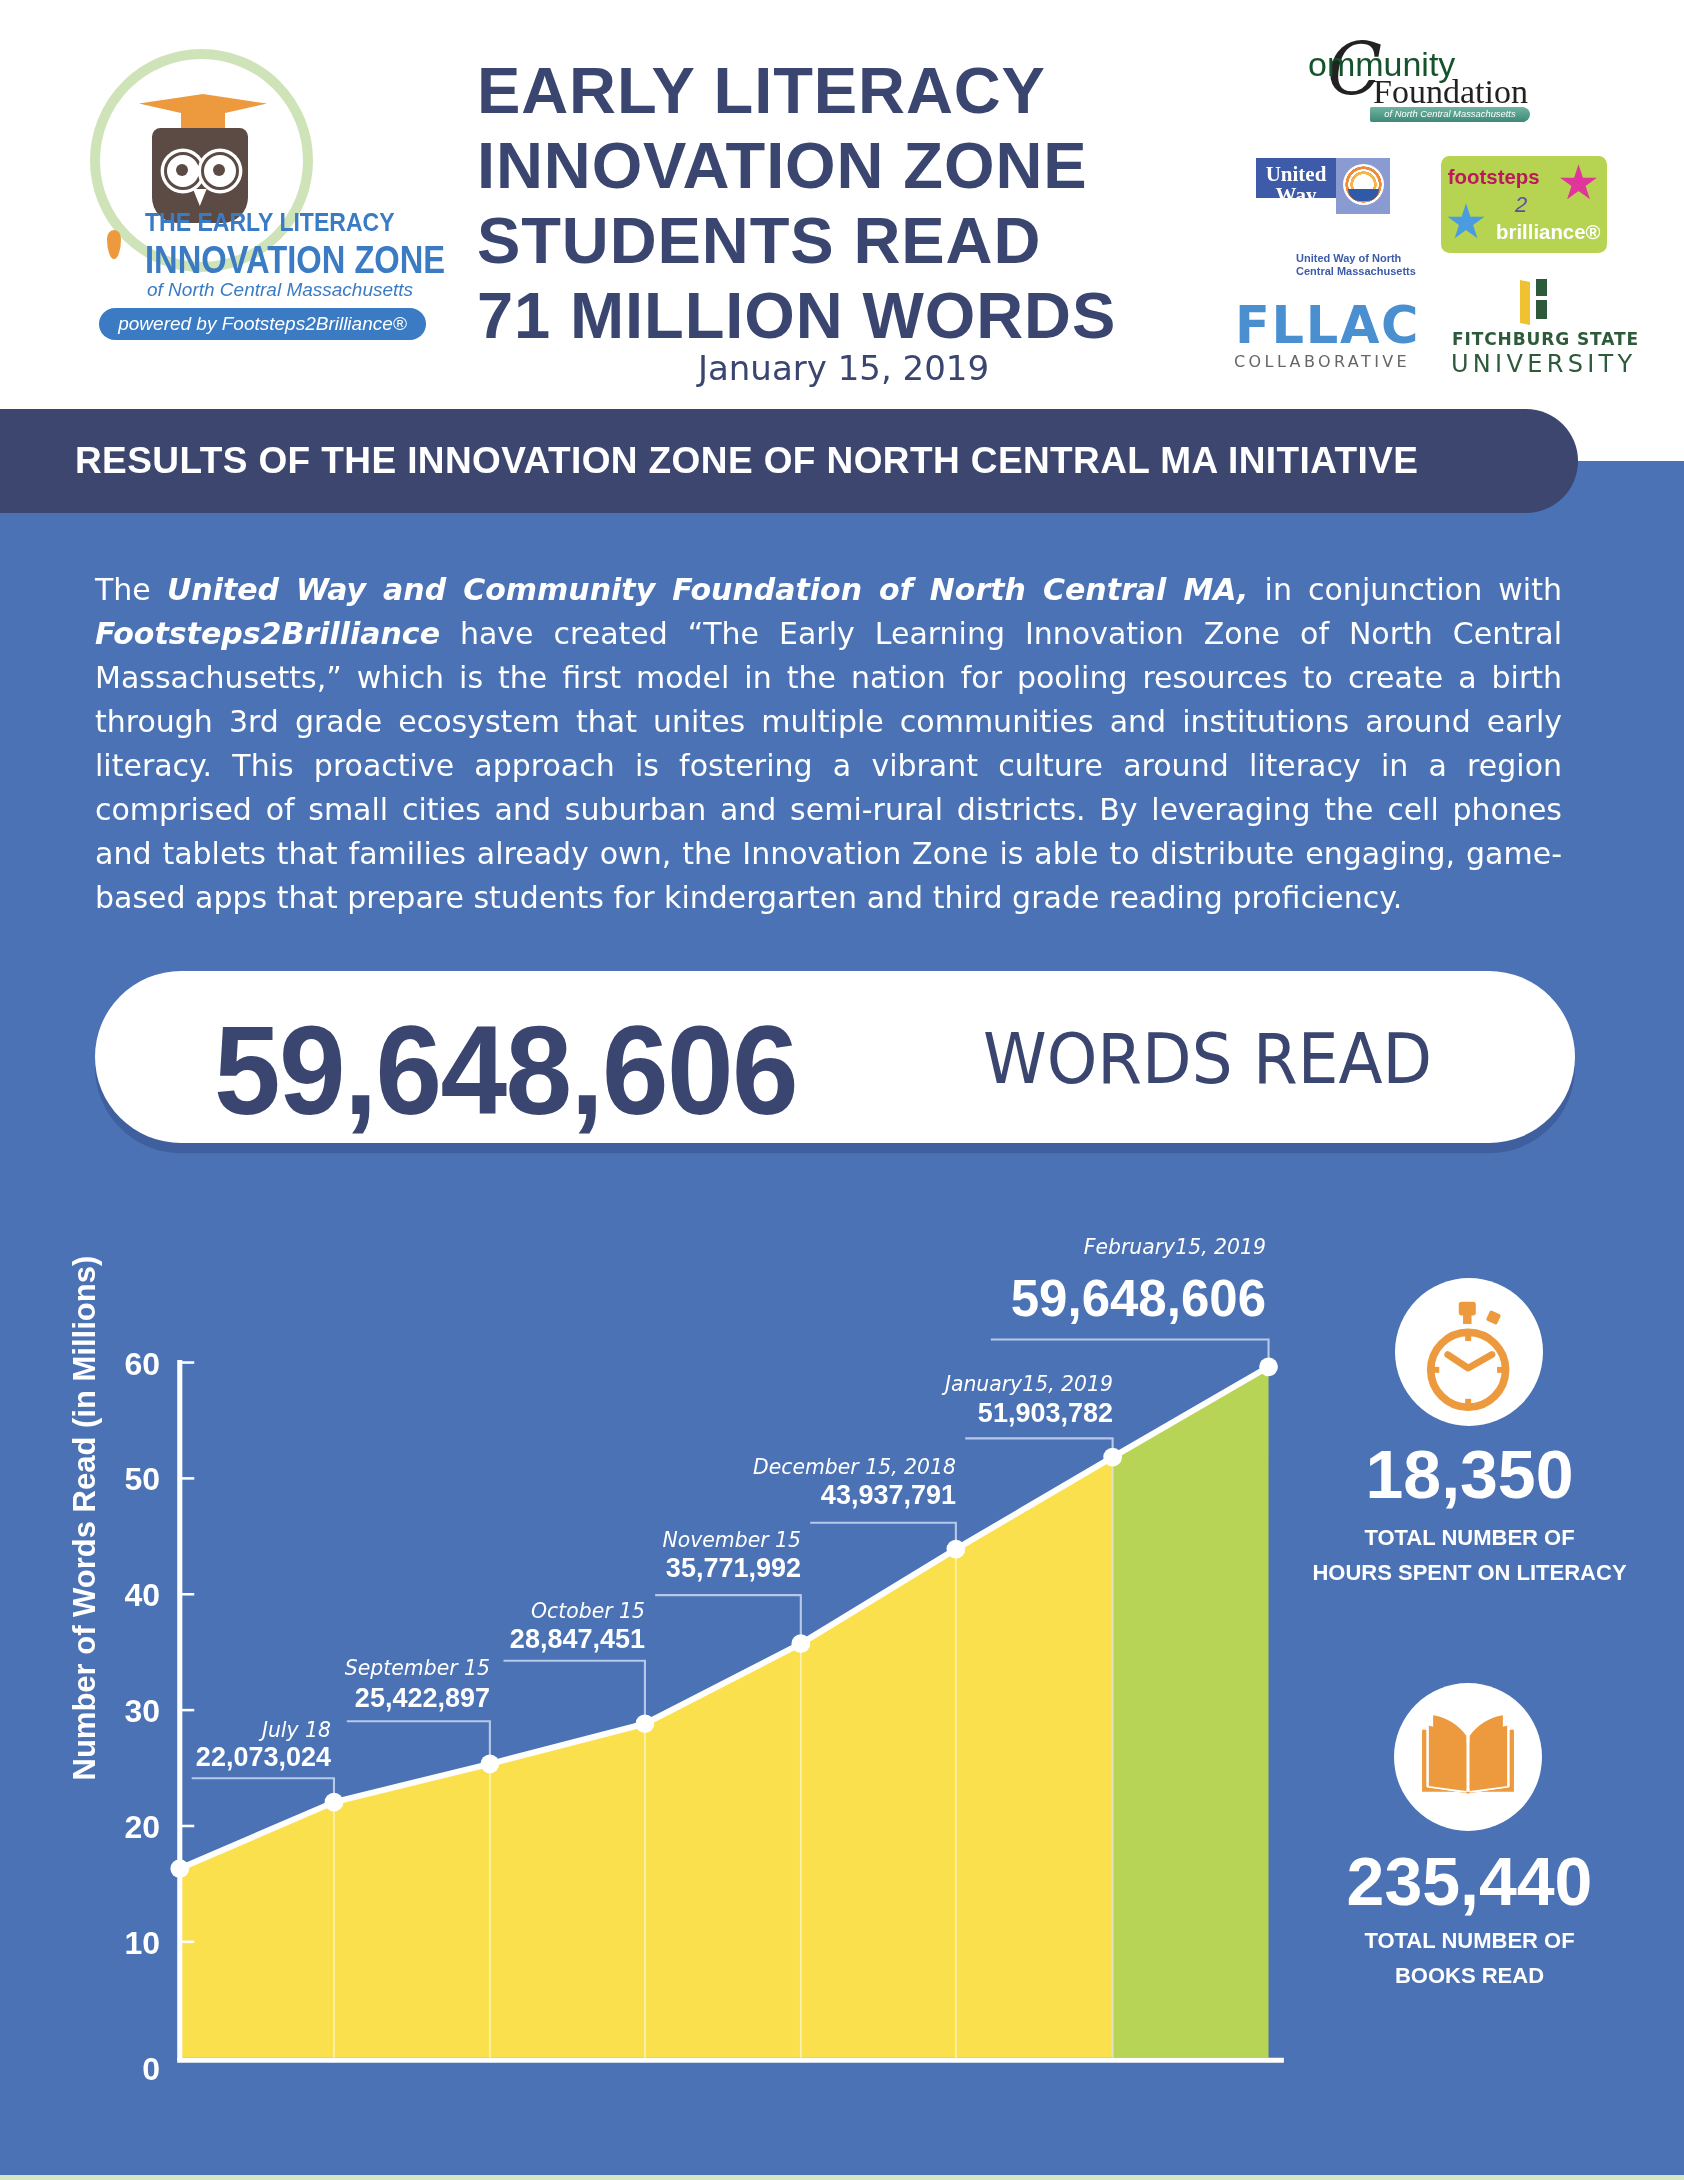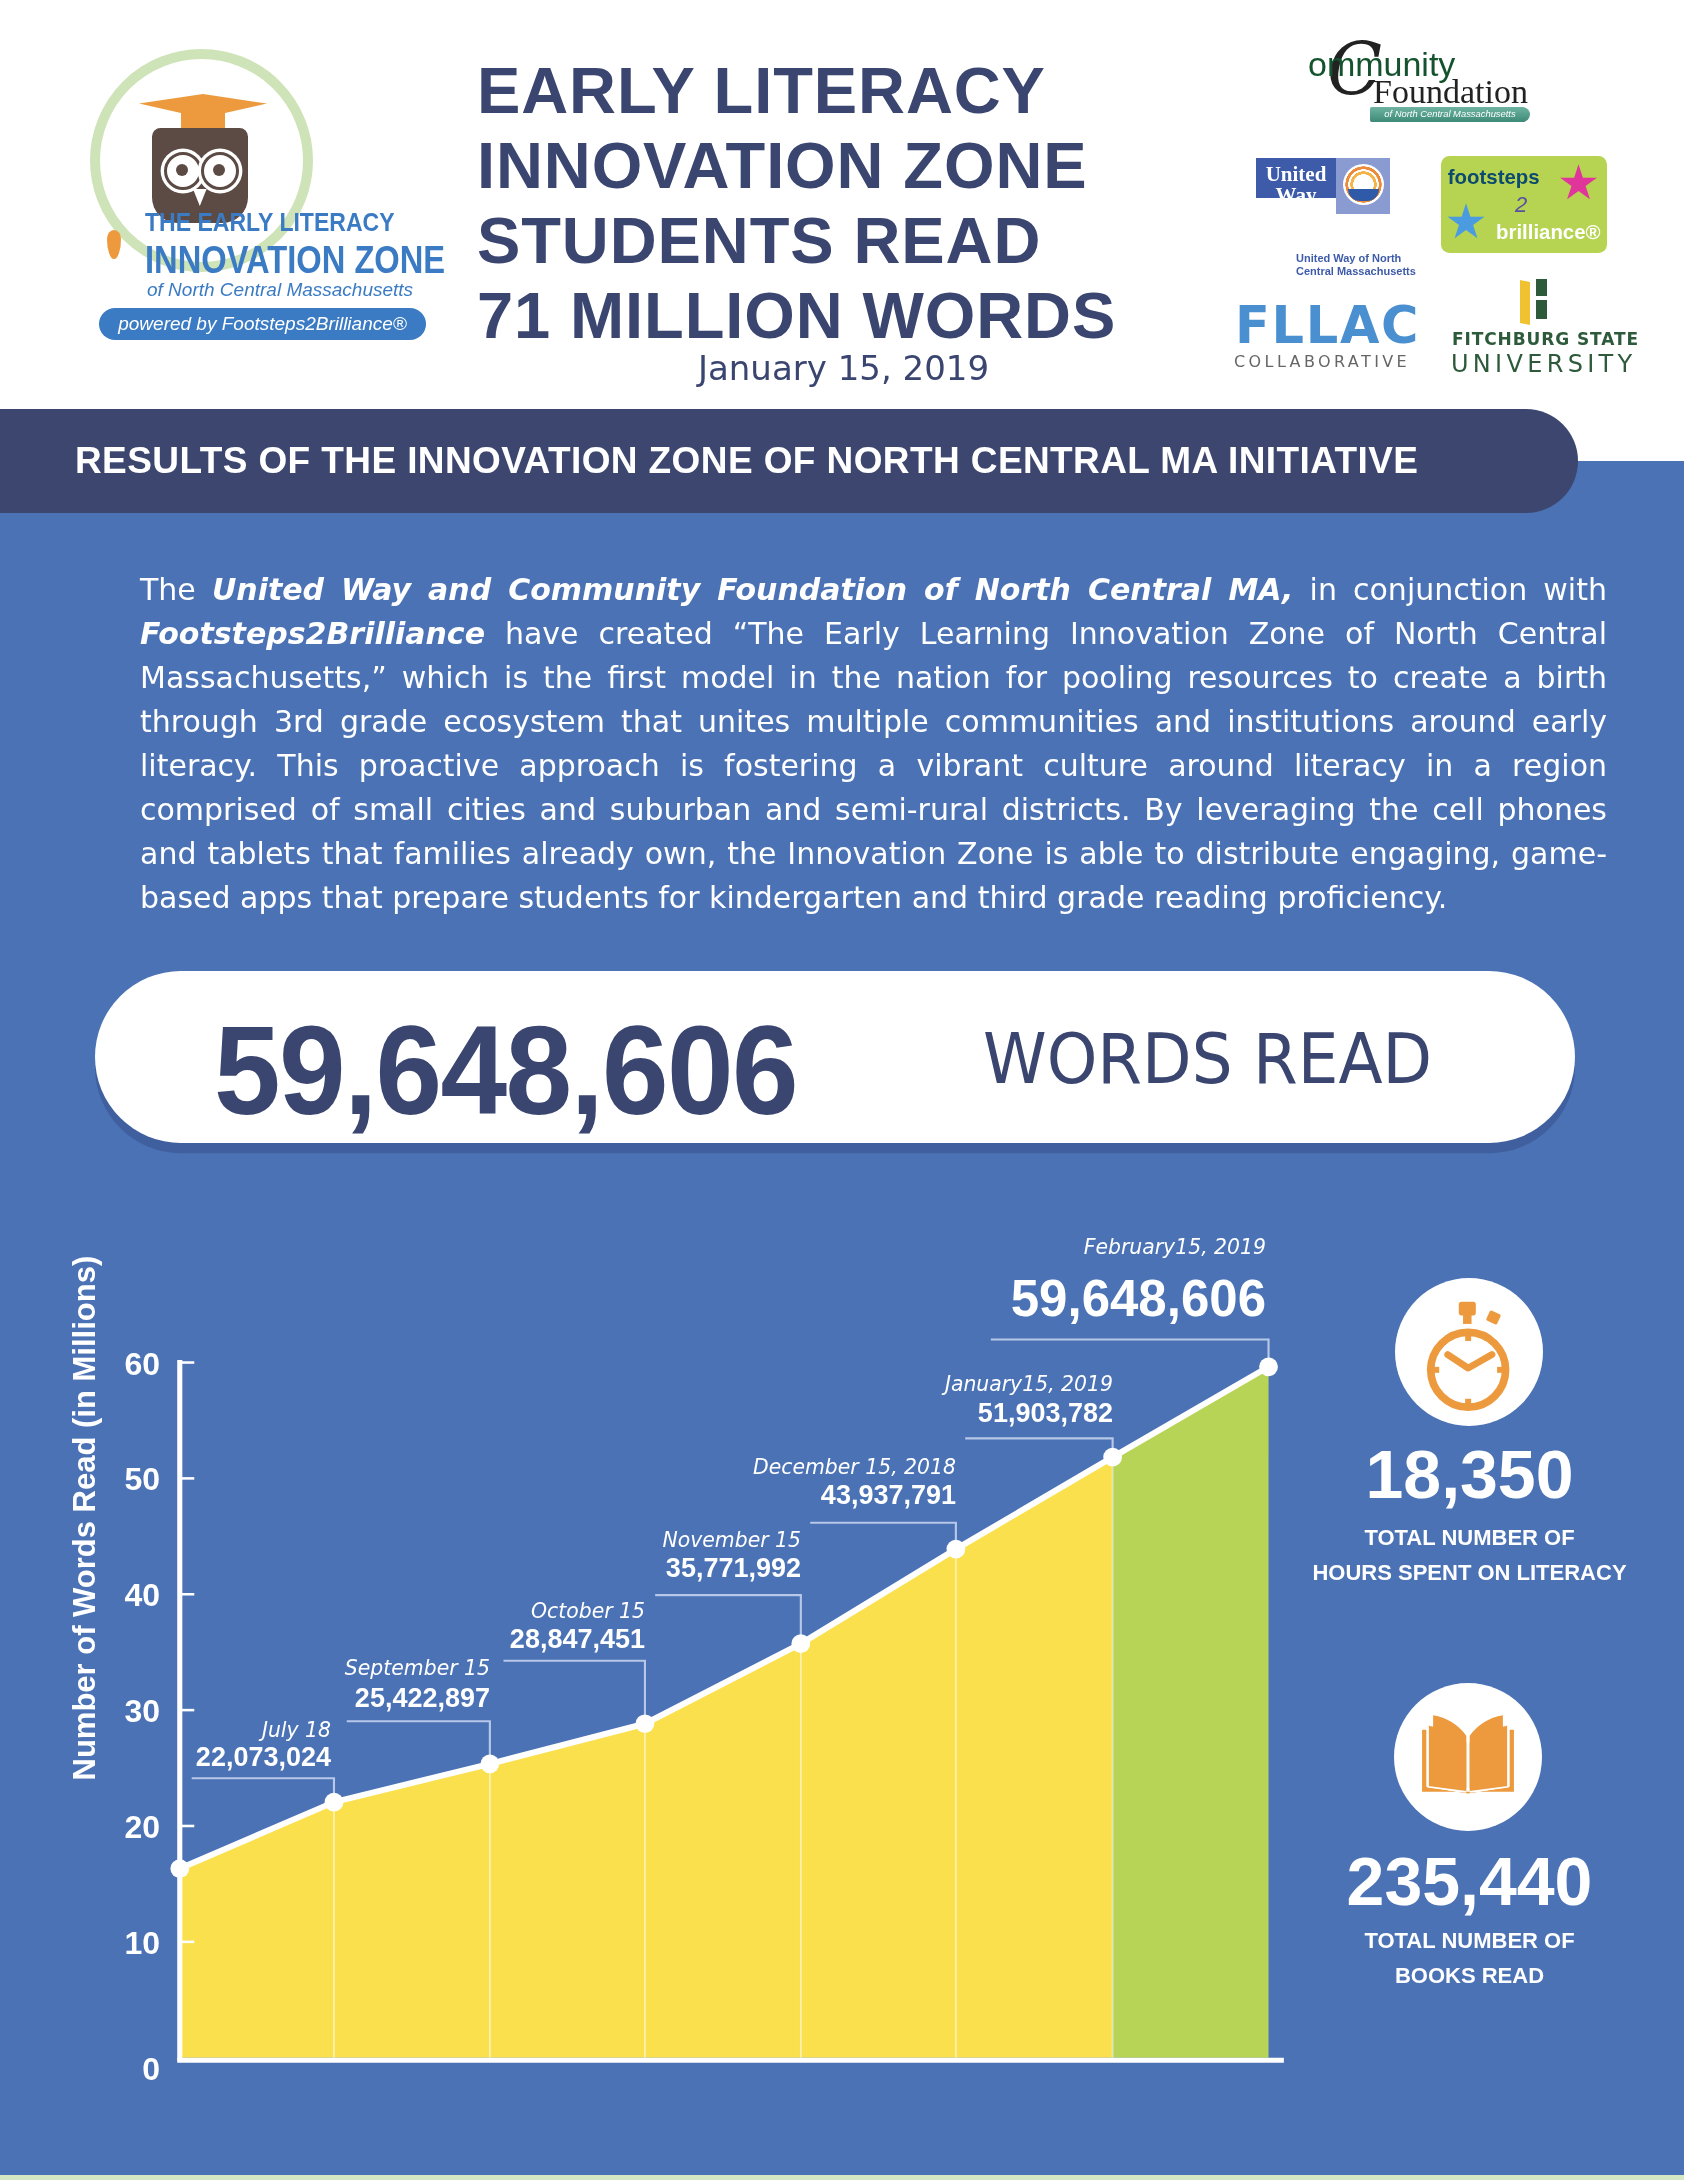--- a/index.html
+++ b/index.html
@@ -25,36 +25,36 @@
   .cf-line1{position:absolute;left:1308px;top:47px;font-family:Liberation Sans, sans-serif;font-size:34px;color:#14532d;line-height:1;}
   .cf-line2{position:absolute;left:1373px;top:75px;font-family:"Liberation Serif",serif;font-size:34px;color:#222;line-height:1;}
   .cf-pill{position:absolute;left:1370px;top:107px;width:160px;height:14.5px;background:linear-gradient(#6fb3a2,#3d8a77);border-radius:1.7px 7.7px 7.7px 1.7px;color:#fff;font-family:"Liberation Sans",sans-serif;font-style:italic;font-size:9.4px;line-height:14.5px;text-align:center;white-space:nowrap;}
   .uw-box{position:absolute;left:1256px;top:158px;width:134px;height:56px;display:flex;}
   .uw-left{width:80px;height:40px;background:#3d5ba8;color:#fff;font-family:"Liberation Serif",serif;font-weight:bold;font-size:21px;line-height:21px;text-align:center;padding-top:6px;box-sizing:border-box;}
   .uw-right{width:54px;height:56px;background:#8a9bd2;position:relative;}
   .uw-sun{position:absolute;left:6.8px;top:6px;width:41px;height:41px;border-radius:50%;background:radial-gradient(circle,#fff 35%,#f4b449 36%,#f4b449 45%,#fff 46%,#fff 52%,#ee8b3b 53%,#ee8b3b 62%,#fff 63%);}
   .uw-hand{position:absolute;left:12px;top:31px;width:31px;height:12px;background:#2e5aa8;border-radius:0 0 15.3px 15.3px;}
   .uw-cap{position:absolute;left:1296px;top:228px;color:#3d5ba8;font-family:"Liberation Sans",sans-serif;font-weight:bold;font-size:11px;line-height:12.8px;margin-top:24px;}
   .fs-box{position:absolute;left:1441px;top:156px;width:166px;height:97px;background:#b6d352;border-radius:8.5px;overflow:hidden;}
-  .fs-t1{position:absolute;left:6.8px;top:10.2px;color:#0c4a6e;font-family:"Liberation Sans",sans-serif;font-size:20.4px;font-weight:bold;}
+  .fs-t1{position:absolute;left:6.8px;top:10.2px;color:#be185d;font-family:"Liberation Sans",sans-serif;font-size:20.4px;font-weight:bold;}
   .fs-2{position:absolute;left:74px;top:36px;color:#5a4fa3;font-family:"Liberation Sans",sans-serif;font-size:22px;font-style:italic;}
   .fs-t2{position:absolute;left:55px;top:65px;color:#fff;font-family:"Liberation Sans",sans-serif;font-size:20.4px;font-weight:bold;}
   .fs-star{position:absolute;font-size:48px;line-height:1;}
   .fllac{position:absolute;left:1235px;top:300px;color:#4a8fd0;font-family:"DejaVu Sans",sans-serif;font-weight:bold;font-size:51px;line-height:1;letter-spacing:1.7px;}
   .fllac-sub{position:absolute;left:1234px;top:354px;color:#666;font-family:"DejaVu Sans",sans-serif;font-size:16px;letter-spacing:3.4px;line-height:1;}
   .fsu-y{position:absolute;left:1520px;top:281px;width:10.2px;height:43px;background:#f0c232;transform:skewY(12deg);}
   .fsu-g1{position:absolute;left:1536px;top:279px;width:11px;height:17px;background:#2d5a3a;}
   .fsu-g2{position:absolute;left:1536px;top:300px;width:11px;height:19px;background:#2d5a3a;}
   .fsu-t1{position:absolute;left:1452px;top:331px;color:#2d5a3a;font-family:"DejaVu Sans",sans-serif;font-weight:bold;font-size:17px;letter-spacing:0.9px;line-height:1;white-space:nowrap;}
   .fsu-t2{position:absolute;left:1451px;top:352px;color:#2d5a3a;font-family:"DejaVu Sans",sans-serif;font-size:24px;letter-spacing:4.3px;line-height:1;white-space:nowrap;}
   
   .blue-panel{position:absolute;left:0;top:461px;width:1685px;height:1714px;background:#4a72b5;}
   .bottom-strip{position:absolute;left:0;top:2175px;width:1685px;height:6px;background:#d6e7c4;}
   .banner{position:absolute;left:0;top:409px;width:1578px;height:104px;background:#3c466e;border-radius:0 52px 52px 0;color:#fff;font-family:"Liberation Sans",sans-serif;font-weight:bold;font-size:37px;line-height:104px;padding-left:75px;box-sizing:border-box;white-space:nowrap;letter-spacing:0.4px;}
-  .intro{position:absolute;left:95px;top:538px;width:1467px;color:#fff;font-family:"DejaVu Sans",sans-serif;font-size:30px;line-height:44px;text-align:justify;margin-left:45px;}
+  .intro{position:absolute;left:95px;top:538px;width:1467px;color:#fff;font-family:"DejaVu Sans",sans-serif;font-size:30px;line-height:44px;text-align:justify;}
   .intro b{font-style:italic;}
   .pill{position:absolute;left:95px;top:971px;width:1480px;height:172px;background:#fff;border-radius:86px;box-shadow:0 10.2px 0 #3f5f9e;}
   .pill-num{position:absolute;left:119px;top:37px;color:#3a4670;font-family:"Liberation Sans",sans-serif;font-weight:bold;font-size:126px;line-height:1;letter-spacing:-1.7px;transform:scaleX(0.95);transform-origin:left;}
   .pill-label{position:absolute;left:888px;top:53px;color:#3a4670;font-family:"DejaVu Sans",sans-serif;font-size:70px;line-height:1;transform:scaleX(0.92);transform-origin:left;}
   
   .chart-svg{position:absolute;left:0;top:1193px;}
   .ytitle{position:absolute;left:-78px;top:1603px;width:324px;text-align:center;transform:rotate(-90deg);color:#fff;font-family:"Liberation Sans",sans-serif;font-weight:bold;font-size:31px;white-space:nowrap;line-height:1;}
   .ytick{position:absolute;width:51px;text-align:right;color:#fff;font-family:"Liberation Sans",sans-serif;font-weight:bold;font-size:32px;line-height:1;}
   .pt-date{position:absolute;color:#fff;font-family:"DejaVu Sans",sans-serif;font-style:italic;font-size:20.4px;line-height:1;text-align:left;white-space:nowrap;}
   .pt-val{position:absolute;color:#fff;font-family:"Liberation Sans",sans-serif;font-weight:bold;font-size:27px;line-height:1;text-align:right;white-space:nowrap;}

